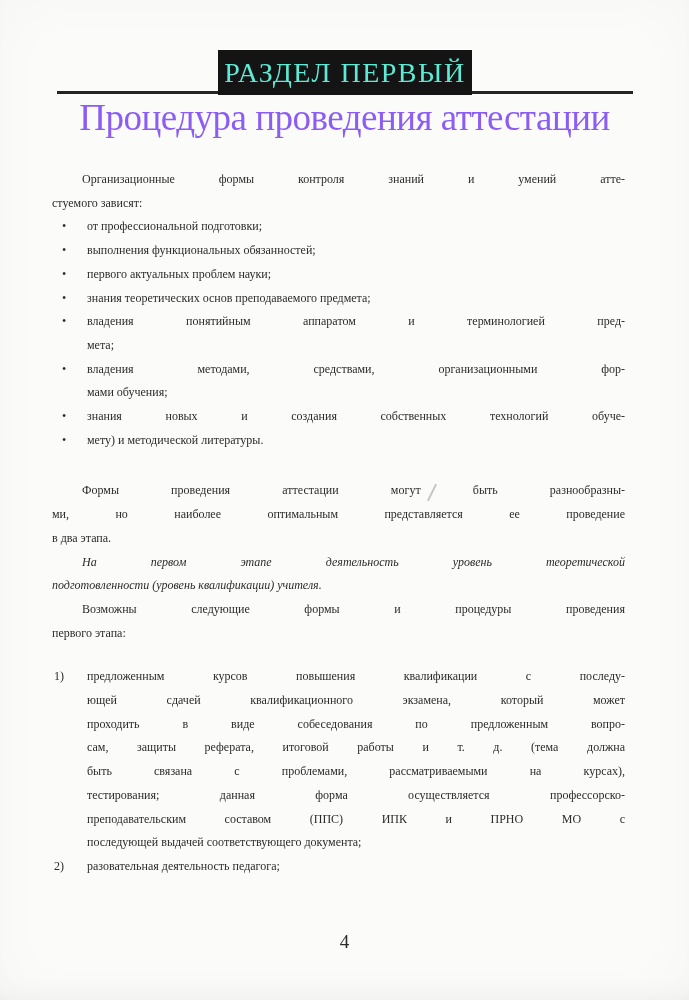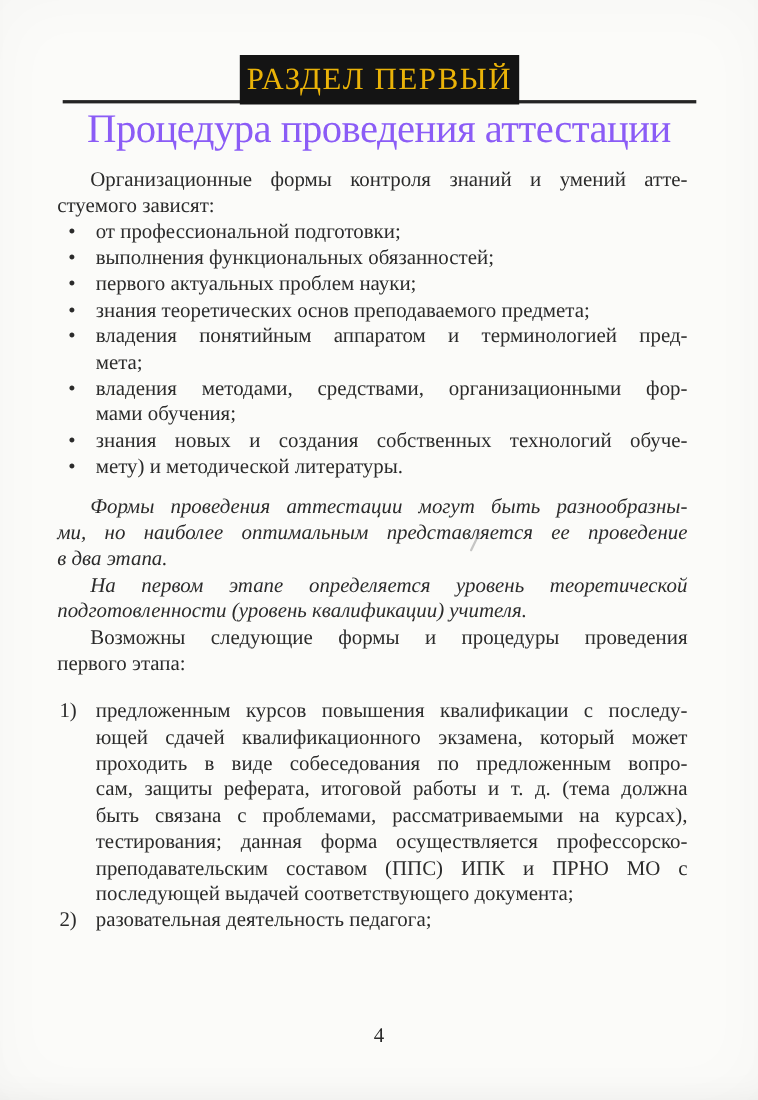--- a/index.html
+++ b/index.html
@@ -9,36 +9,36 @@
     font-family:"Liberation Serif","DejaVu Serif",serif;
     color:#2b2b2b;
     box-shadow: inset 0 0 60px rgba(0,0,0,0.025), inset 0 -18px 35px -25px rgba(0,0,0,0.08);
   }
   .rule { position:absolute; left:57px; top:91px; width:576px; height:3px; background:#242424; z-index:1; }
   .band {
     position:absolute; left:218px; top:50px; width:254px; height:45px;
     background:#141414; z-index:2;
     display:flex; align-items:center; justify-content:center;
   }
-  .band .band-label { color:#eab308; font-size:28px; letter-spacing:1.5px; white-space:nowrap; }
+  .band .band-label { color:#5eead4; font-size:28px; letter-spacing:1.5px; white-space:nowrap; }
   .title {
     position:absolute; left:0; top:96px; width:689px; margin:0;
     text-align:center; font-weight:normal; font-size:37px; letter-spacing:-0.5px; color:#8b5cf6;
     white-space:nowrap; z-index:2;
   }
-  .content { position:absolute; left:52px; top:152px; width:573px; font-size:19px; line-height:23.7px; }
+  .content { position:absolute; left:52px; top:168px; width:573px; font-size:12px; line-height:23.7px; }
   .para { margin:0; }
   .line { display:block; text-align:left; text-align-last:left; white-space:nowrap; }
   .j { text-align:justify; text-align-last:justify; white-space:normal; }
   .ind { text-indent:30px; }
   .it { font-style:italic; }
   .li { position:relative; padding-left:35px; }
   .li .marker { position:absolute; left:10px; top:0; }
   .li.num .marker { left:2px; }
-  .sp-forms { margin-top:13px;font-style:italic; }
+  .sp-forms { margin-top:27px; }
   .sp-numlist { margin-top:20px; }
   .artifact {
     position:absolute; left:431px; top:483px; width:2px; height:19px;
     background:#8f8f8f; opacity:0.5; transform:rotate(26deg); border-radius:2px;
   }
   .pagenum { position:absolute; left:0; top:931px; width:689px; text-align:center; font-size:19px; color:#2b2b2b; }
 </style>
 </head>
 <body>
 
@@ -96,21 +96,21 @@
       </div>
     </div>
 
     <p class="para sp-forms">
       <span class="line j ind">Формы проведения аттестации могут быть разнообразны-</span>
       <span class="line j">ми, но наиболее оптимальным представляется ее проведение</span>
       <span class="line">в два этапа.</span>
     </p>
 
     <p class="para it">
-      <span class="line j ind">На первом этапе определяется уровень теоретической</span>
+      <span class="line j ind">На первом этапе деятельность уровень теоретической</span>
       <span class="line">подготовленности (уровень квалификации) учителя.</span>
     </p>
 
     <p class="para">
       <span class="line j ind">Возможны следующие формы и процедуры проведения</span>
       <span class="line">первого этапа:</span>
     </p>
 
     <div class="sp-numlist">
       <div class="li num">

